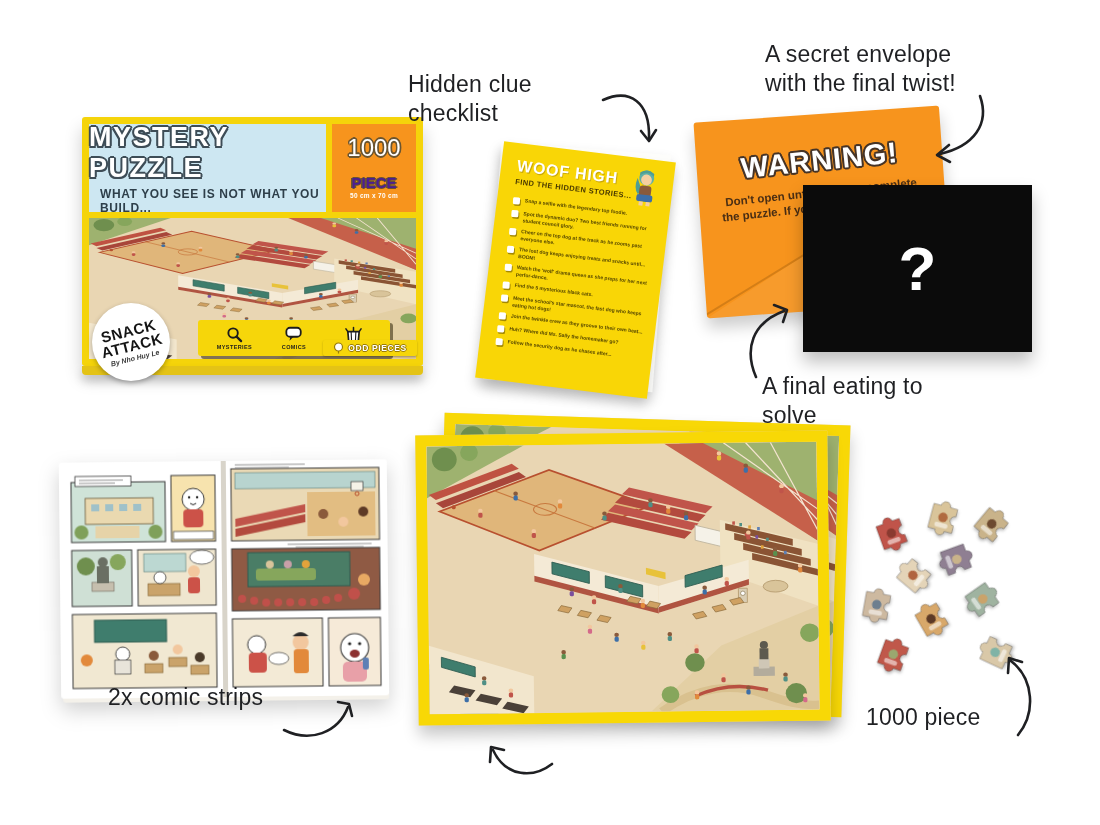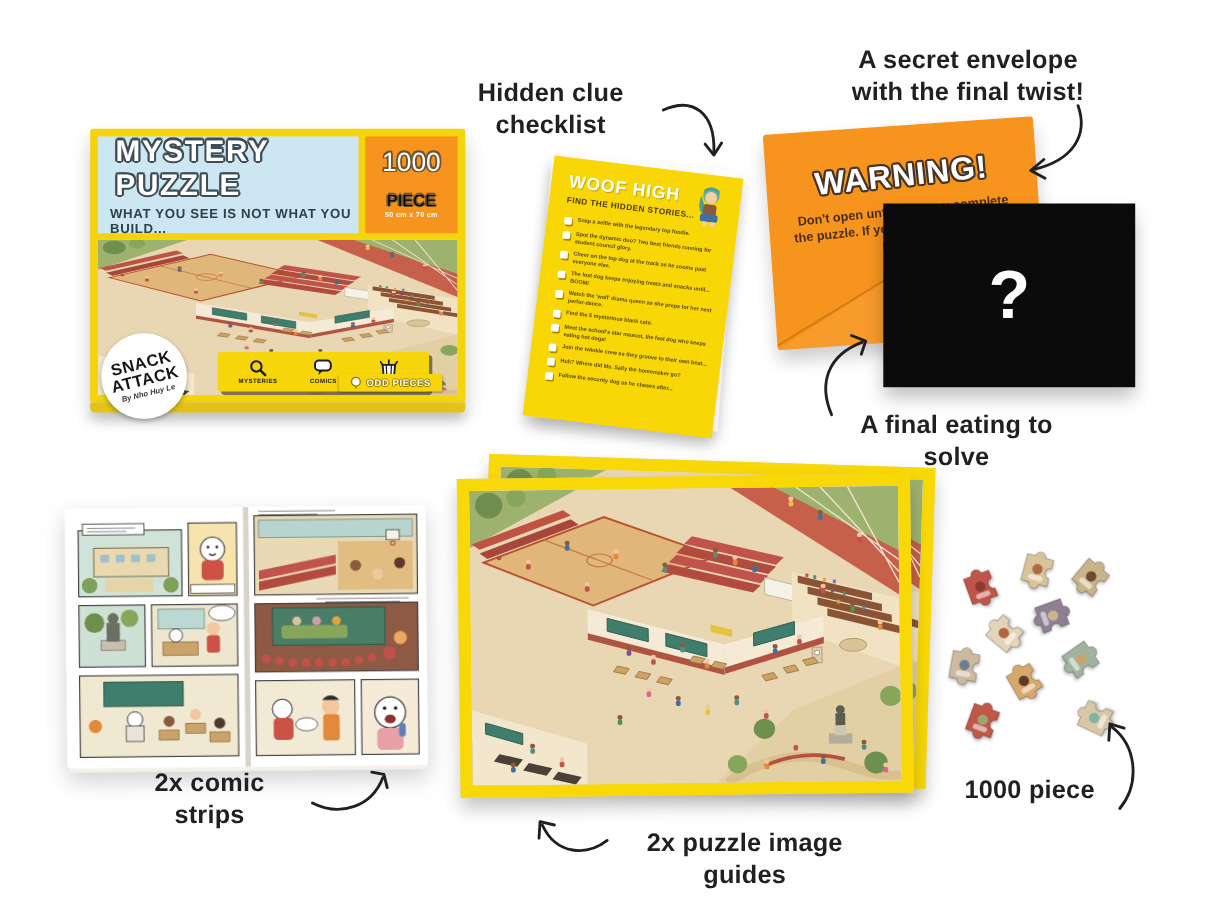--- a/index.html
+++ b/index.html
@@ -1,55 +1,55 @@
 <!DOCTYPE html>
 <html><head>
 <meta charset="utf-8">
 <style>
   html,body{margin:0;padding:0;background:#fff;}
   *{box-sizing:border-box;font-family:"Liberation Sans",sans-serif;}
   #stage{position:relative;width:1100px;height:825px;background:#ffffff;overflow:hidden;}
 
   
   .abs{position:absolute;}
-  .handlabel{color:#1f2023;font-weight:700;font-size:23px;line-height:1.28;letter-spacing:.2px;text-align:center;}
+  .handlabel{color:#1f2023;font-weight:400;font-size:23px;line-height:1.28;letter-spacing:.2px;}
   .arrow path{fill:none;stroke:#1f2023;stroke-width:2.6;stroke-linecap:round;stroke-linejoin:round;}
 
   
   #puzzle-box{left:82px;top:117px;width:341px;height:249px;background:#f5d40a;border-radius:3px;
     padding:7px;box-shadow:0 12px 18px rgba(0,0,0,.20);}
   #box-side{left:82px;top:366px;width:341px;height:9px;background:#e4c316;border-radius:0 0 4px 4px;
     box-shadow:0 6px 10px rgba(0,0,0,.18);}
   #box-header{display:flex;height:88px;gap:6px;}
   #box-title-panel{flex:1;background:#cde7f2;display:flex;flex-direction:column;align-items:center;justify-content:center;}
   #box-title{font-size:27px;font-weight:800;color:#fff;letter-spacing:1.5px;
-    text-shadow:2px 0 0 #3e4d57,-2px 0 0 #3e4d57,0 2px 0 #3e4d57,0 -2px 0 #3e4d57,1.5px 1.5px 0 #3e4d57,-1.5px 1.5px 0 #3e4d57,1.5px -1.5px 0 #3e4d57,-1.5px -1.5px 0 #3e4d57;margin-left:16px;}
+    text-shadow:2px 0 0 #3e4d57,-2px 0 0 #3e4d57,0 2px 0 #3e4d57,0 -2px 0 #3e4d57,1.5px 1.5px 0 #3e4d57,-1.5px 1.5px 0 #3e4d57,1.5px -1.5px 0 #3e4d57,-1.5px -1.5px 0 #3e4d57;}
   #box-subtitle{font-size:12px;font-weight:800;color:#2e3f4a;letter-spacing:.6px;margin-top:3px;margin-left:11px;}
   #piece-badge{width:84px;background:#f7941d;display:flex;flex-direction:column;align-items:center;justify-content:center;line-height:1;}
   .badge-big{font-size:24px;font-weight:400;color:#fff;
     text-shadow:1.6px 0 0 #6b5530,-1.6px 0 0 #6b5530,0 1.6px 0 #6b5530,0 -1.6px 0 #6b5530,1.2px 1.2px 0 #6b5530,-1.2px 1.2px 0 #6b5530,1.2px -1.2px 0 #6b5530,-1.2px -1.2px 0 #6b5530;}
-  .badge-mid{font-size:15px;font-weight:400;color:#000000;margin-top:15px;
+  .badge-mid{font-size:15px;font-weight:700;color:#4c1d95;margin-top:15px;
     text-shadow:1.4px 0 0 #6b5530,-1.4px 0 0 #6b5530,0 1.4px 0 #6b5530,0 -1.4px 0 #6b5530;}
   .badge-small{font-size:6.5px;font-weight:700;color:#fff;margin-top:3px;letter-spacing:.3px;}
   #box-art{position:relative;margin-top:6px;height:141px;overflow:hidden;background:#e9d6b3;}
   #box-art svg{display:block;width:100%;height:100%;}
 
   #snack-sticker{left:10px;top:186px;width:78px;height:78px;background:#fff;border-radius:50%;
     box-shadow:0 2px 5px rgba(0,0,0,.30);display:flex;align-items:center;justify-content:center;z-index:5;}
   #snack-inner{transform:rotate(-14deg);text-align:center;line-height:1.0;}
   .snack-word{font-size:15px;font-weight:900;color:#141414;letter-spacing:.5px;}
   .snack-by{font-size:7px;font-weight:600;color:#3a3a3a;margin-top:2px;font-style:italic;}
 
   #feature-bar{left:116px;top:203px;width:192px;height:36px;background:#f6d60a;border-radius:3px;
     box-shadow:3px 3px 0 rgba(45,35,5,.55);display:flex;align-items:center;justify-content:space-around;z-index:5;padding:2px 4px;}
   .feature{display:flex;flex-direction:column;align-items:center;gap:1px;}
   .feature-label{font-size:5.5px;font-weight:800;color:#1d1d1d;letter-spacing:.4px;}
   .feature svg{display:block;}
 
-  #brand-chip{right:21px;bottom:10px;width:94px;height:16px;background:#f6d60a;border-radius:2px;
+  #brand-chip{right:6px;bottom:10px;width:94px;height:16px;background:#f6d60a;border-radius:2px;
     display:flex;align-items:center;justify-content:center;gap:4px;z-index:5;box-shadow:0 1px 2px rgba(0,0,0,.25);}
   #brand-text{font-size:8.5px;font-weight:900;color:#fff;letter-spacing:.6px;
     text-shadow:1px 0 0 #9a7c06,-1px 0 0 #9a7c06,0 1px 0 #9a7c06,0 -1px 0 #9a7c06;}
 
   
   #checklist-under{left:492px;top:148px;width:170px;height:238px;background:#fdfdfb;transform:rotate(4.5deg);
     box-shadow:0 8px 14px rgba(0,0,0,.18);}
   #checklist-card{left:489px;top:151px;width:173px;height:238px;background:#f9d606;transform:rotate(7deg);
     padding:14px 12px 10px 16px;box-shadow:0 8px 12px rgba(0,0,0,.15);}
   #checklist-title{font-size:16px;font-weight:900;color:#fff;letter-spacing:.8px;text-shadow:1px 1px 0 rgba(120,90,0,.35);}
@@ -553,31 +553,28 @@
 
   <div class="abs handlabel" style="left:762px;top:372px;width:215px;">
     <div>A final eating to solve</div>
 
   </div>
   <svg class="abs arrow" style="left:742px;top:303px" width="56" height="78">
     <path d="M14,74 C2,46 10,20 42,8"></path>
       <path d="M32,2 L45,7 L41,19"></path>
   </svg>
 
-  <div class="abs handlabel" style="left:108px;top:697px;width:165px;">
+  <div class="abs handlabel" style="left:108px;top:683px;width:165px;">
     <div>2x comic strips</div>
   </div>
   <svg class="abs arrow" style="left:280px;top:698px" width="76" height="48">
     <path d="M4,32 C30,45 58,35 68,9"></path>
       <path d="M58,4 L69,6 L72,18"></path>
   </svg>
 
-  <div class="abs handlabel" style="left:552px;top:752px;width:250px;">
-    <div>2x puzzle image guides</div>
-  </div>
   <svg class="abs arrow" style="left:486px;top:740px" width="72" height="42">
     <path d="M66,24 C48,38 20,38 7,10"></path>
       <path d="M4,22 L5,7 L18,10"></path>
   </svg>
 
   <div class="abs handlabel" style="left:866px;top:703px;width:140px;">
     <div>1000 piece</div>
   </div>
   <svg class="abs arrow" style="left:1000px;top:653px" width="46" height="88">
     <path d="M18,82 C36,60 34,26 11,8"></path>

